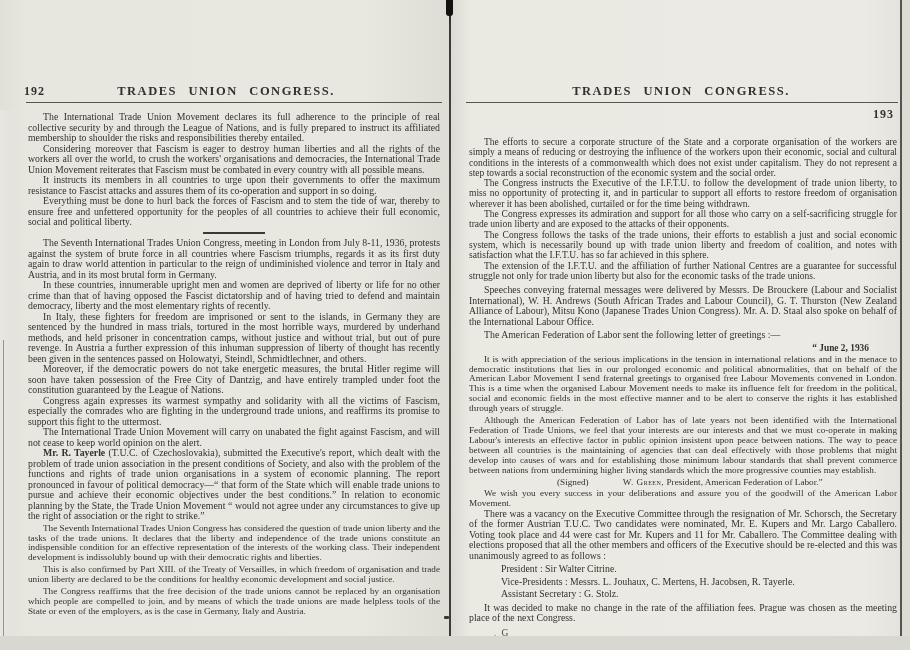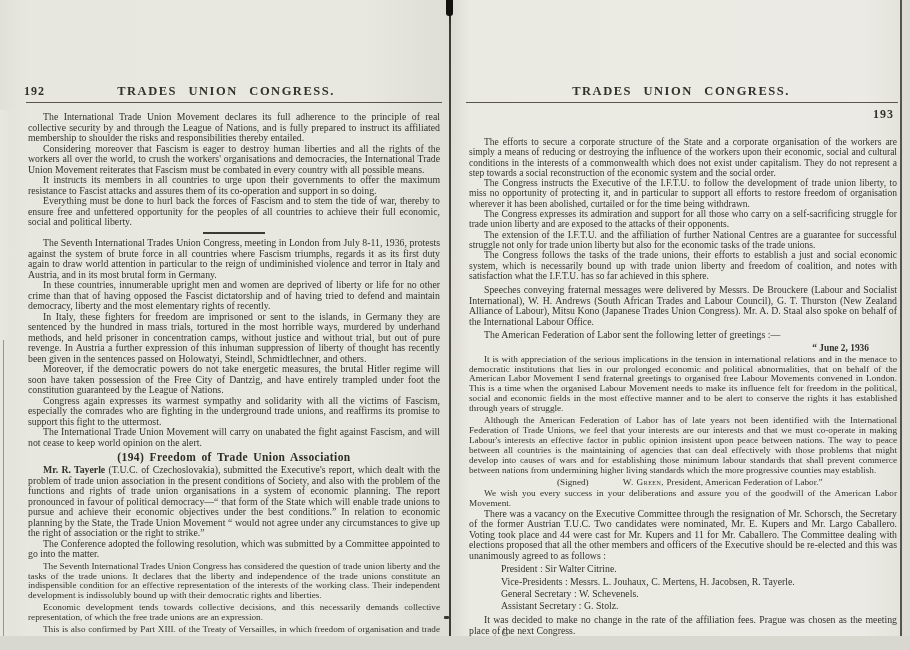--- a/index.html
+++ b/index.html
@@ -120,55 +120,51 @@
       <p class="bp">Considering moreover that Fascism is eager to destroy human liberties and all the rights of the workers all over the world, to crush the workers' organisations and democracies, the International Trade Union Movement reiterates that Fascism must be combated in every country with all possible means.</p>
       <p class="bp">It instructs its members in all countries to urge upon their governments to offer the maximum resistance to Fascist attacks and assures them of its co-operation and support in so doing.</p>
       <p class="bp">Everything must be done to hurl back the forces of Fascism and to stem the tide of war, thereby to ensure free and unfettered opportunity for the peoples of all countries to achieve their full economic, social and political liberty.</p>
       <div class="divider"></div>
       <p class="bp">The Seventh International Trades Union Congress, meeting in London from July 8-11, 1936, protests against the system of brute force in all countries where Fascism triumphs, regards it as its first duty again to draw world attention in particular to the reign of undiminished violence and terror in Italy and Austria, and in its most brutal form in Germany.</p>
       <p class="bp">In these countries, innumerable upright men and women are deprived of liberty or life for no other crime than that of having opposed the Fascist dictatorship and of having tried to defend and maintain democracy, liberty and the most elementary rights of recently.</p>
       <p class="bp">In Italy, these fighters for freedom are imprisoned or sent to the islands, in Germany they are sentenced by the hundred in mass trials, tortured in the most horrible ways, murdered by underhand methods, and held prisoner in concentration camps, without justice and without trial, but out of pure revenge.  In Austria a further expression of this inhuman suppression of liberty of thought has recently been given in the sentences passed on Holowatyi, Steindl, Schmidtlechner, and others.</p>
       <p class="bp">Moreover, if the democratic powers do not take energetic measures, the brutal Hitler regime will soon have taken possession of the Free City of Dantzig, and have entirely trampled under foot the constitution guaranteed by the League of Nations.</p>
       <p class="bp">Congress again expresses its warmest sympathy and solidarity with all the victims of Fascism, especially the comrades who are fighting in the underground trade unions, and reaffirms its promise to support this fight to the uttermost.</p>
       <p class="bp">The International Trade Union Movement will carry on unabated the fight against Fascism, and will not cease to keep world opinion on the alert.</p>
-      <div class="section-heading">(194)  Freedom of Trade Union Association</div>
       <p class="bp"><span class="lead-bold">Mr. R. Tayerle</span><span> (T.U.C. of Czechoslovakia), submitted the Executive's report, which dealt with the problem of trade union association in the present conditions of Society, and also with the problem of the functions and rights of trade union organisations in a system of economic planning.  The report pronounced in favour of political democracy—“ that form of the State which will enable trade unions to pursue and achieve their economic objectives under the best conditions.”  In relation to economic planning by the State, the Trade Union Movement “ would not agree under any circumstances to give up the right of association or the right to strike.”</span></p>
-      <p class="bp">The Conference adopted the following resolution, which was submitted by a Committee appointed to go into the matter.</p>
       <p class="sp mt2">The Seventh International Trades Union Congress has considered the question of trade union liberty and the tasks of the trade unions.  It declares that the liberty and independence of the trade unions constitute an indispensible condition for an effective representation of the interests of the working class.  Their independent development is indissolubly bound up with their democratic rights and liberties.</p>
-      <p class="sp mt2">Economic development tends towards collective decisions, and this necessarily demands collective representation, of which the free trade unions are an expression.</p>
       <p class="sp mt2">This is also confirmed by Part XIII. of the Treaty of Versailles, in which freedom of organisation and trade union liberty are declared to be the conditions for healthy economic development and social justice.</p>
       <p class="sp mt2">The Congress reaffirms that the free decision of the trade unions cannot be replaced by an organisation which people are compelled to join, and by means of which the trade unions are made helpless tools of the State or even of the employers, as is the case in Germany, Italy and Austria.</p>
     </div>
   </div>
 
   <div class="page page-right">
     <div class="header-row">
       <span class="pgnum pgnum-right">193</span>
       <div class="running-title">TRADES UNION CONGRESS.</div>
     </div>
     <div class="header-rule rule-right"></div>
 
     <div class="content content-right">
       <p class="rp">The efforts to secure a corporate structure of the State and a corporate organisation of the workers are simply a means of reducing or destroying the influence of the workers upon their economic, social and cultural conditions in the interests of a commonwealth which does not exist under capitalism.  They do not represent a step towards a social reconstruction of the economic system and the social order.</p>
       <p class="rp">The Congress instructs the Executive of the I.F.T.U. to follow the development of trade union liberty, to miss no opportunity of protecting it, and in particular to support all efforts to restore freedom of organisation wherever it has been abolished, curtailed or for the time being withdrawn.</p>
       <p class="rp">The Congress expresses its admiration and support for all those who carry on a self-sacrificing struggle for trade union liberty and are exposed to the attacks of their opponents.</p>
+      <p class="rp">The Congress follows the tasks of the trade unions, their efforts to establish a just and social economic system, which is necessarily bound up with trade union liberty and freedom of coalition, and notes with satisfaction what the I.F.T.U. has so far achieved in this sphere.</p>
       <p class="rp">The extension of the I.F.T.U. and the affiliation of further National Centres are a guarantee for successful struggle not only for trade union liberty but also for the economic tasks of the trade unions.</p>
-      <p class="rp">The Congress follows the tasks of the trade unions, their efforts to establish a just and social economic system, which is necessarily bound up with trade union liberty and freedom of coalition, and notes with satisfaction what the I.F.T.U. has so far achieved in this sphere.</p>
       <p class="bp mt4">Speeches conveying fraternal messages were delivered by Messrs. De Brouckere (Labour and Socialist International), W. H. Andrews (South African Trades and Labour Council), G. T. Thurston (New Zealand Alliance of Labour), Mitsu Kono (Japanese Trades Union Congress).  Mr. A. D. Staal also spoke on behalf of the International Labour Office.</p>
       <p class="bp mt3">The American Federation of Labor sent the following letter of greetings :—</p>
       <div class="letter-date">“ June 2, 1936</div>
       <p class="sp">It is with appreciation of the serious implications in the tension in international relations and in the menace to democratic institutions that lies in our prolonged economic and political abnormalities, that on behalf of the American Labor Movement I send fraternal greetings to organised free Labour Movements convened in London.  This is a time when the organised Labour Movement needs to make its influence felt for freedom in the political, social and economic fields in the most effective manner and to be alert to conserve the rights it has established through years of struggle.</p>
       <p class="sp mt2">Although the American Federation of Labor has of late years not been identified with the International Federation of Trade Unions, we feel that your interests are our interests and that we must co-operate in making Labour's interests an effective factor in public opinion insistent upon peace between nations.  The way to peace between all countries is the maintaining of agencies that can deal effectively with those problems that might develop into causes of wars and for establishing those minimum labour standards that shall prevent commerce between nations from undermining higher living standards which the more progressive counties may establish.</p>
       <p class="sp signed"><span>(Signed)</span><span class="gap"></span><span class="smallcaps">W. Green,</span><span> President, American Federation of Labor.”</span></p>
       <p class="sp mt2">We wish you every success in your deliberations and assure you of the goodwill of the American Labor Movement.</p>
       <p class="bp">There was a vacancy on the Executive Committee through the resignation of Mr. Schorsch, the Secretary of the former Austrian T.U.C.  Two candidates were nominated, Mr. E. Kupers and Mr. Largo Caballero.  Voting took place and 44 were cast for Mr. Kupers and 11 for Mr. Caballero.  The Committee dealing with elections proposed that all the other members and officers of the Executive should be re-elected and this was unanimously agreed to as follows :</p>
       <div>
         <p class="officer mt3">President : Sir Walter Citrine.</p>
         <p class="officer">Vice-Presidents : Messrs. L. Jouhaux, C. Mertens, H. Jacobsen, R. Tayerle.</p>
-        <p class="officer">General Secretary : W. Schevenels.</p>
         <p class="officer">Assistant Secretary : G. Stolz.</p>
       </div>
       <p class="bp mt3">It was decided to make no change in the rate of the affiliation fees. Prague was chosen as the meeting place of the next Congress.</p>
     </div>
     <div class="gmark">G</div>
   </div>
 
   <div class="spine"></div>
   <div class="spine-top"></div>
   <div class="bottom-speck"></div>

